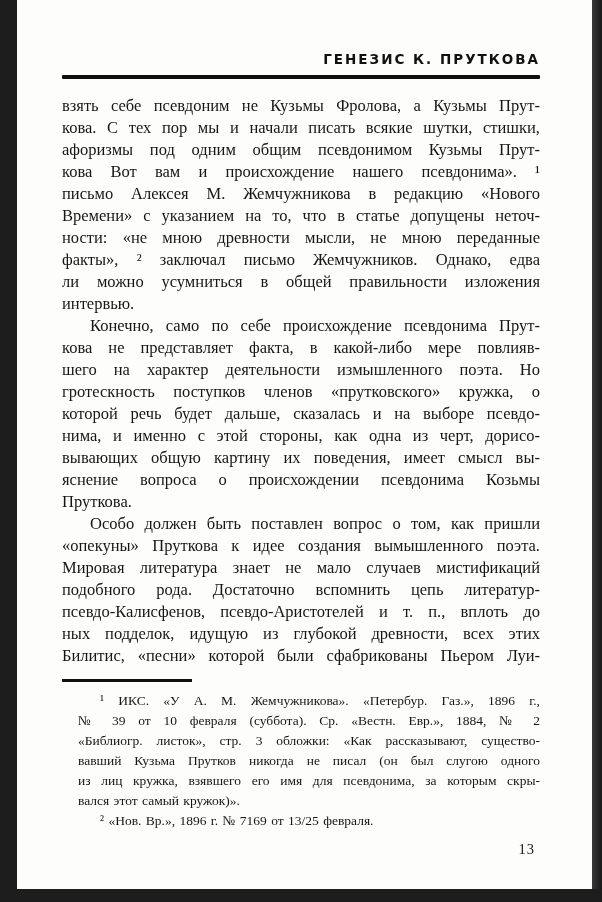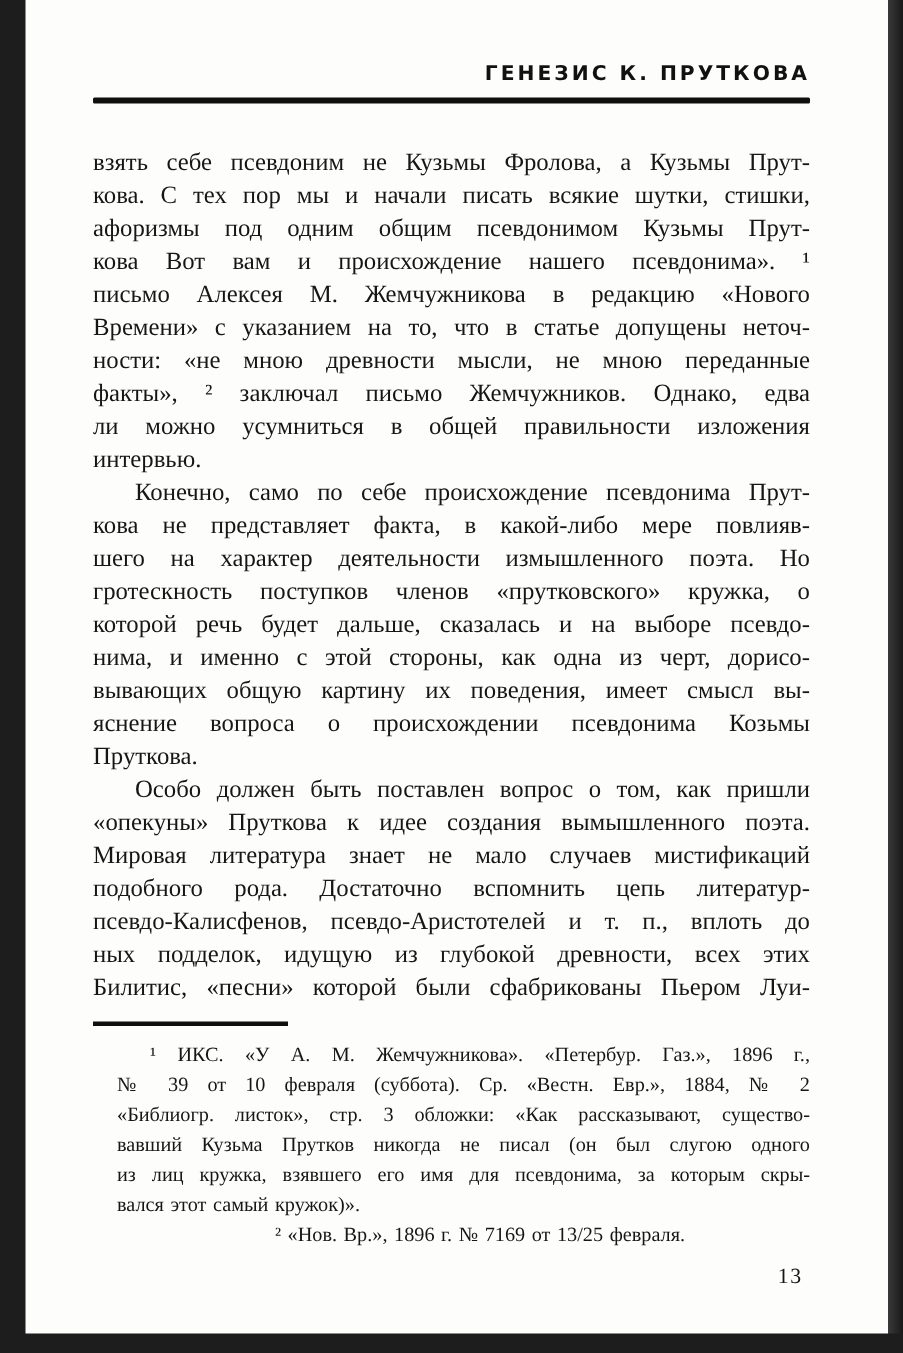--- a/index.html
+++ b/index.html
@@ -19,48 +19,48 @@
   
   .edge { position: absolute; background: #1d1d1d; z-index: 5; }
   .edge-left   { left: 0; top: 0; width: 17px; height: 902px; }
   .edge-right  { right: 0; top: 0; width: 10px; height: 902px;
                  background: linear-gradient(to right, #3a3a3a, #181818); }
   .edge-bottom { left: 0; bottom: 0; width: 602px; height: 13px; }
 
   .text-col {
     position: absolute;
     left: 62px;
-    top: 5px;
+    top: 15px;
     width: 478px;
   }
   .running-head {
     padding-top: 36px;
     text-align: right;
     font-family: "DejaVu Sans", "Liberation Sans", sans-serif;
     font-weight: bold;
     font-size: 13.5px;
     letter-spacing: 2px;
     color: #111;
     white-space: nowrap;
   }
   .head-rule {
     margin-top: 8px;
     height: 4px;
     background: #101010;
     border-radius: 1px;
   }
   .bodytext {
-    margin-top: 28px;
+    margin-top: 16px;
     font-size: 16.5px;
     line-height: 22px;
     word-spacing: 1.5px;
   }
   .ln { min-height: 22px; }
   .j  { text-align: justify; text-align-last: justify; }
-  .ind { text-indent: 28px; text-align: center; }
+  .ind { text-indent: 28px; }
   .fn-rule {
     margin-top: 12px;
     width: 130px;
     height: 2.5px;
     background: #101010;
   }
   .footnotes {
     margin-top: 9px;
     font-size: 13.5px;
     line-height: 20px;

